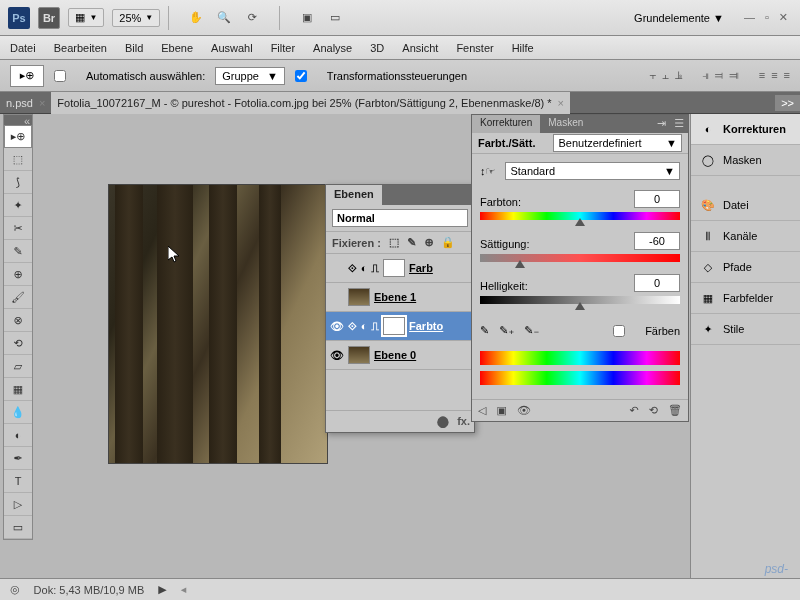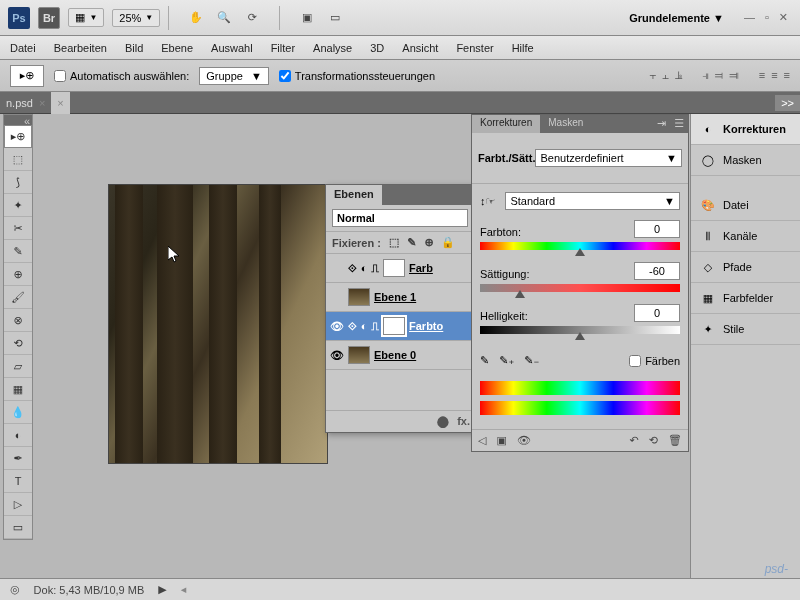--- a/index.html
+++ b/index.html
@@ -5,27 +5,27 @@
 * { margin:0; padding:0; box-sizing:border-box; font-family:Tahoma,Arial,sans-serif; font-size:11px; }
 body { background:#b8b8b8; width:800px; height:600px; overflow:hidden; position:relative; }
 .topbar { background:linear-gradient(#e8e8e8,#d8d8d8); height:36px; display:flex; align-items:center; padding:0 8px; gap:8px; border-bottom:1px solid #888; }
 .ps-icon { width:22px; height:22px; background:#1a3a6e; color:#9bd; display:flex; align-items:center; justify-content:center; font-weight:bold; border-radius:2px; }
 .br-icon { width:22px; height:22px; background:#555; color:#ddd; display:flex; align-items:center; justify-content:center; font-weight:bold; border-radius:2px; border:1px solid #888; }
 .top-dd { display:flex; align-items:center; gap:4px; padding:2px 6px; border:1px solid #aaa; border-radius:2px; background:#e5e5e5; }
 .top-dd .arr { font-size:8px; }
 .top-icons { display:flex; gap:10px; padding:0 10px; }
 .top-icon-btn { width:18px; height:18px; display:flex; align-items:center; justify-content:center; color:#444; }
 .sep { width:1px; height:24px; background:#aaa; }
-.grundel { margin-left:auto; font-weight:bold; padding:2px 8px; }
+.grundel { margin-left:auto; font-weight:normal; padding:2px 8px; }
 .win-ctrl { display:flex; gap:10px; color:#666; padding:0 4px; }
 .menubar { background:linear-gradient(#e8e8e8,#d8d8d8); height:24px; display:flex; align-items:center; padding:0 10px; gap:18px; border-bottom:1px solid #888; }
 .menubar span { color:#222; }
 .optbar { background:linear-gradient(#d0d0d0,#c4c4c4); height:32px; display:flex; align-items:center; padding:0 10px; gap:10px; border-bottom:1px solid #888; }
 .tool-dd { width:34px; height:22px; background:#fff; border:1px solid #888; display:flex; align-items:center; justify-content:center; }
-.chk { display:flex; align-items:center; gap:4px; }
+.chk { display:flex; align-items:center; gap:20px; }
 .chk input { width:12px; height:12px; }
 .sel-box { display:flex; align-items:center; background:#fff; border:1px solid #888; padding:2px 6px; gap:8px; }
 .tabbar { background:#6a6a6a; height:22px; display:flex; align-items:center; border-bottom:1px solid #444; }
 .tab { color:#ddd; padding:0 6px; height:22px; display:flex; align-items:center; gap:6px; font-size:10px; }
 .tab.act { background:#c8c8c8; color:#222; }
 .tab .x { color:#888; cursor:default; }
 .tab-ov { margin-left:auto; background:#888; padding:2px 6px; color:#fff; }
 .workspace { position:relative; background:#b8b8b8; height:486px; }
 .toolbox { position:absolute; left:3px; top:0; width:30px; background:#c8c8c8; border:1px solid #888; }
 .toolbox-hdr { background:#6a6a6a; height:10px; display:flex; justify-content:flex-end; padding:0 2px; color:#ccc; font-size:8px; }
@@ -44,21 +44,21 @@
 .layer-row { display:flex; align-items:center; height:29px; border-bottom:1px solid #aaa; padding:0 4px; gap:4px; font-size:10px; }
 .layer-row.selected { background:#5a8ac8; color:#fff; }
 .eye { width:14px; text-align:center; }
 .layer-thumb { width:22px; height:18px; background:#fff; border:1px solid #888; }
 .layer-thumb.img { background:linear-gradient(#4a3a20,#8a7a55); }
 .layer-nm { flex:1; text-decoration:underline; }
 .adj-panel { position:absolute; left:471px; top:0; width:218px; background:#c8c8c8; border:1px solid #666; }
 .adj-tabs { background:#6a6a6a; height:18px; display:flex; }
 .adj-tab { padding:2px 8px; color:#ccc; font-size:10px; }
 .adj-tab.act { background:#b0b0b0; color:#222; }
-.adj-hdr { padding:16px 6px; display:flex; align-items:center; gap:0; border-bottom:1px solid #aaa; }
+.adj-hdr { padding:1px 6px; display:flex; align-items:center; gap:18px; border-bottom:1px solid #aaa; }
 .adj-dd { flex:1; background:#fff; border:1px solid #888; padding:2px 4px; display:flex; justify-content:space-between; font-size:10px;text-align:center; }
 .adj-body { padding:8px; }
 .adj-preset { display:flex; align-items:center; gap:10px; margin-bottom:10px; }
 .adj-prop { display:flex; justify-content:space-between; align-items:flex-end; margin-bottom:4px; font-size:10px; }
 .adj-val { width:46px; background:#fff; border:1px solid #888; padding:2px; text-align:center; }
 .slider-track { height:8px; margin-bottom:12px; position:relative; }
 .slider-track.hue { background:linear-gradient(90deg,red,yellow,lime,cyan,blue,magenta,red); }
 .slider-track.sat { background:linear-gradient(90deg,#888,#ff5050,#f00); }
 .slider-track.light { background:linear-gradient(90deg,#000,#888,#fff); }
 .slider-thumb { position:absolute; top:6px; width:0; height:0; border-left:5px solid transparent; border-right:5px solid transparent; border-bottom:8px solid #555; transform:translateX(-5px); }
@@ -149,20 +149,21 @@
       <span>≡</span>
   </div>
 </div>
 
 <div class="tabbar">
   <div class="tab">
       <span>n.psd</span>
       <span class="x">×</span>
     </div>
   <div class="tab act">
+      <span>Fotolia_10072167_M - © pureshot - Fotolia.com.jpg bei 25% (Farbton/Sättigung 2, Ebenenmaske/8) *</span>
       <span class="x">×</span>
     </div>
   <div class="tab-ov">&gt;&gt;</div>
 </div>
 
 <div class="workspace">
   <div class="toolbox">
     <div class="toolbox-hdr">
         <span>«</span>
       </div>

